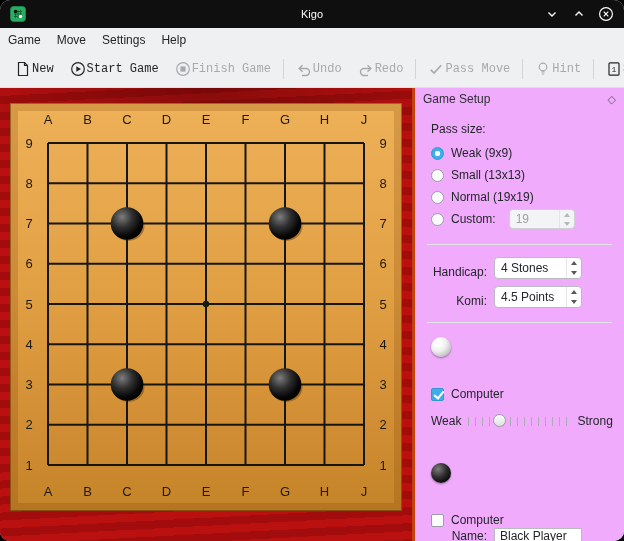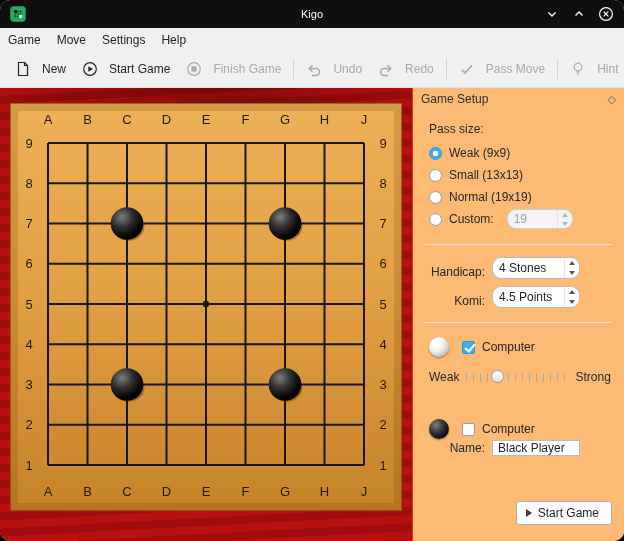--- a/index.html
+++ b/index.html
@@ -13,63 +13,63 @@
   .titlebar .title{position:absolute;left:0;right:0;text-align:center;color:#fcfcfc;font-size:11px;pointer-events:none;}
   .win-controls{margin-left:auto;display:flex;align-items:center;gap:11px;z-index:1;}
   .win-btn{display:flex;align-items:center;justify-content:center;width:16px;height:16px;cursor:default;}
 
   
   .menubar{height:23px;background:#eff0f1;display:flex;align-items:center;flex:0 0 auto;}
   .menu-item{padding:3px 8px;border-radius:2px;color:#232629;}
 
   
   .toolbar{height:37px;background:#eff0f1;display:flex;align-items:center;padding:0 7px;border-bottom:1px solid #dddfe1;flex:0 0 auto;}
-  .tb-btn{display:flex;align-items:center;gap:11px;padding:0 8px;height:28px;border-radius:3px;color:#232629;white-space:nowrap;}
+  .tb-btn{display:flex;align-items:center;gap:1px;padding:0 8px;height:28px;border-radius:3px;color:#232629;white-space:nowrap;font-family:Liberation Mono, monospace;}
   .tb-btn.disabled{color:#a7aaad;}
   .tb-icon{display:flex;align-items:center;}
   .tb-sep{width:1px;height:20px;background:#d2d5d8;margin:0 4px;flex:0 0 auto;}
 
   
   .content{flex:1;display:flex;min-height:0;}
   .board-area{width:412px;position:relative;flex:0 0 auto;
     background:
       radial-gradient(140% 50% at 50% 0%, rgba(40,0,0,0.35), rgba(0,0,0,0) 45%),
       repeating-linear-gradient(177deg,#bb1010 0 8px,#a30c0c 8px 16px);
     background-color:#ad0e0e;}
   .wood-wrap{position:absolute;left:10px;top:15px;width:392px;height:408px;}
 
   
-  .panel{flex:1;border-left:1px solid #c2410c;background:#fdba74;display:flex;flex-direction:column;min-width:0;}
+  .panel{flex:1;border-left:3px solid #c2410c;background:#f0abfc;display:flex;flex-direction:column;min-width:0;}
   .panel-header{height:22px;display:flex;align-items:center;justify-content:space-between;padding:0 8px;color:#2d3032;flex:0 0 auto;}
   .float-icon{color:#5a5e61;font-size:11px;}
   .panel-body{flex:1;display:flex;flex-direction:column;padding:4px 10px 8px 10px;min-height:0;}
 
   .group-label{margin:8px 0 6px 6px;}
   .radio-row{display:flex;align-items:center;gap:7px;height:22px;padding-left:6px;}
   .radio{width:13px;height:13px;border-radius:50%;border:1px solid #9a9ea2;background:#fcfcfc;flex:0 0 auto;}
   .radio.checked{border-color:#2f97d2;background:radial-gradient(circle,#fcfcfc 0 2.5px,#3daee9 3px);}
 
-  .spinbox{display:flex;align-items:stretch;border:1px solid #b9bcbf;border-radius:9px;background:#fff;height:22px;}
+  .spinbox{display:flex;align-items:stretch;border:1px solid #b9bcbf;border-radius:4px;background:#fff;height:22px;}
   .spin-value{flex:1;display:flex;align-items:center;padding-left:6px;white-space:nowrap;overflow:hidden;}
   .spin-arrows{width:15px;display:flex;flex-direction:column;border-left:1px solid #e3e5e7;}
   .spin-up,.spin-down{flex:1;display:flex;align-items:center;justify-content:center;}
   .spin-up::after{content:"";border-left:3.5px solid transparent;border-right:3.5px solid transparent;border-bottom:4px solid #53575a;}
   .spin-down::after{content:"";border-left:3.5px solid transparent;border-right:3.5px solid transparent;border-top:4px solid #53575a;}
   .spinbox.disabled{background:#f3f4f5;border-color:#ccd0d2;color:#9ea2a5;}
   .spinbox.disabled .spin-up::after{border-bottom-color:#b4b8ba;}
   .spinbox.disabled .spin-down::after{border-top-color:#b4b8ba;}
   .custom-spin{width:66px;height:20px;margin-left:6px;}
 
   .hsep{height:1px;background:#e2e4e6;margin:14px 2px 0 2px;flex:0 0 auto;}
   .form-row{display:flex;align-items:flex-end;margin-top:12px;}
   .form-row.tight{margin-top:7px;}
   .form-label{width:62px;text-align:right;margin-right:7px;flex:0 0 auto;}
   .form-spin{width:88px;flex:0 0 auto;}
 
-  .player-row{display:flex;align-items:center;gap:13px;padding-left:6px;margin-top:14px;}
+  .player-row{display:flex;align-items:flex-start;gap:30px;padding-left:6px;margin-top:14px;flex-direction:column;}
   .player-row.black-grp{margin-top:34px;}
   .ball{width:20px;height:20px;border-radius:50%;box-shadow:0 1px 2px rgba(0,0,0,0.4);flex:0 0 auto;}
   .ball.white{background:radial-gradient(circle at 35% 30%,#ffffff 0 15%,#ececec 45%,#bdbdbd 78%,#9d9d9d);}
   .ball.black{background:radial-gradient(circle at 35% 30%,#7d7d7d,#2c2c2c 45%,#000 85%);}
   .check-row{display:flex;align-items:center;gap:7px;}
   .checkbox{width:13px;height:13px;border:1px solid #9a9ea2;border-radius:2px;background:#fcfcfc;position:relative;flex:0 0 auto;}
   .checkbox.checked{background:#3daee9;border-color:#2f97d2;}
   .checkbox.checked::after{content:"";position:absolute;left:3.5px;top:0.5px;width:4px;height:8px;border:solid #fff;border-width:0 2px 2px 0;transform:rotate(40deg);}
 
   .slider-row{display:flex;align-items:center;gap:7px;padding-left:6px;margin-top:12px;}

